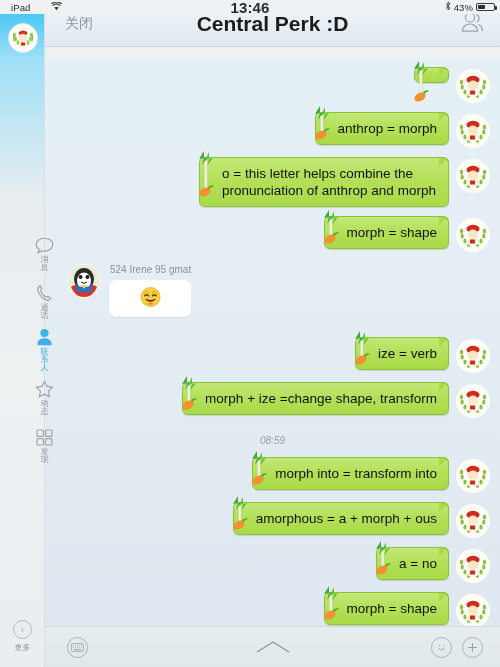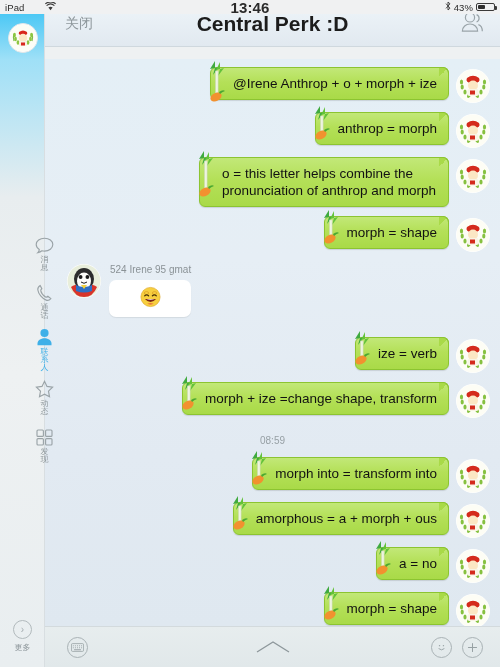--- a/index.html
+++ b/index.html
@@ -12,21 +12,21 @@
   #app { position: relative; width: 500px; height: 667px; overflow: hidden; }
 
   
   .statusbar {
     position: absolute; top: 0; left: 0; width: 500px; height: 14px;
     display: flex; align-items: center;
     background: #f0f1f2;
     font-size: 9.5px; color: #2b2b2b; letter-spacing: .1px;
     z-index: 40;
   }
-  .sb-left { display: flex; align-items: center; gap: 21px; padding-left: 5px; }
+  .sb-left { display: flex; align-items: center; gap: 21px; padding-left: 11px; }
   .sb-center { position: absolute; left: 0; right: 0; text-align: center; font-weight: bold; font-size: 15px; }
   .sb-right { margin-left: auto; display: flex; align-items: center; gap: 3px; padding-right: 5px; }
   .wifi-ico { display: inline-block; }
   .bt-ico { font-size: 9px; color: #333; }
   .batt { position: relative; width: 19px; height: 8.5px; border: 1px solid #3a3a3a; border-radius: 2px; }
   .batt::after { content: ""; position: absolute; right: -3px; top: 2.5px; width: 2px; height: 3.5px; background: #3a3a3a; border-radius: 0 1px 1px 0; }
   .batt-fill { position: absolute; left: 1px; top: 1px; bottom: 1px; width: 44%; background: #2e2e2e; border-radius: 1px; }
 
   
   .sidebar {
@@ -107,21 +107,21 @@
     border-top-right-radius: 6px;
   }
   .veg { position: absolute; left: -4px; top: -9px; width: 24px; height: 100%; pointer-events: none; }
 
   .sticker-bubble {
     background: #fff; border-radius: 7px; padding: 5px 8px;
     box-shadow: 0 1px 1px rgba(0,0,0,.08);
     display: flex; align-items: center; justify-content: center;
   }
   .in-name { font-size: 10px; color: #8a9296; margin-bottom: 5px; margin-left: 1px; }
-  .timestamp { text-align: center; font-size: 10px; color: #97a0a5; }
+  .timestamp { text-align: center; font-size: 10px; color: #97a0a5; font-style: italic; }
 
   
   .toolbar {
     position: absolute; bottom: 0; left: 45px; width: 455px; height: 41px;
     background: linear-gradient(to bottom, #e7edee 0%, #e1e8ea 100%);
     border-top: 1px solid #d3dadd;
     display: flex; align-items: center; z-index: 25;
   }
   .tb-circle {
     width: 21px; height: 21px; border-radius: 50%; border: 1px solid #a9b2b5;
@@ -260,21 +260,20 @@
       <div class="bubble">
         <span class="veg">
           <svg width="24" height="46" viewBox="0 0 24 46">
             <path d="M8 2 L3 10 L8 9 L6 16 L12 8 L8 9 Z" fill="#3faa3f"></path>
             <path d="M13 3 L9 11 L13 10 L11 17 L17 9 L13 10 Z" fill="#63c23a"></path>
             <rect x="8.5" y="12" width="2.6" height="22" fill="#eef4e0" stroke="#c9d6b6" stroke-width=".5"></rect>
             <ellipse cx="9" cy="38" rx="6" ry="4" transform="rotate(-28 9 38)" fill="#f2912f"></ellipse>
             <path d="M12 33 q4-3 6-1 q-3 1-5 3z" fill="#4aa832"></path>
           </svg>
         </span>
-        <span>@Irene     Anthrop + o + morph + ize</span>
       </div>
       <div class="av out">
         <svg width="34" height="34" viewBox="0 0 34 34">
           <circle cx="17" cy="17" r="16.5" fill="#fdfdf5"></circle>
           <g fill="#86c140">
             <ellipse cx="5.5" cy="13" rx="1.6" ry="2.6"></ellipse>
               <ellipse cx="6.2" cy="18" rx="1.6" ry="2.6"></ellipse>
             <ellipse cx="9" cy="23" rx="1.6" ry="2.6"></ellipse>
               <ellipse cx="13" cy="26.5" rx="1.6" ry="2.6" transform="rotate(35 13 26.5)"></ellipse>
             <ellipse cx="28.5" cy="13" rx="1.6" ry="2.6"></ellipse>

